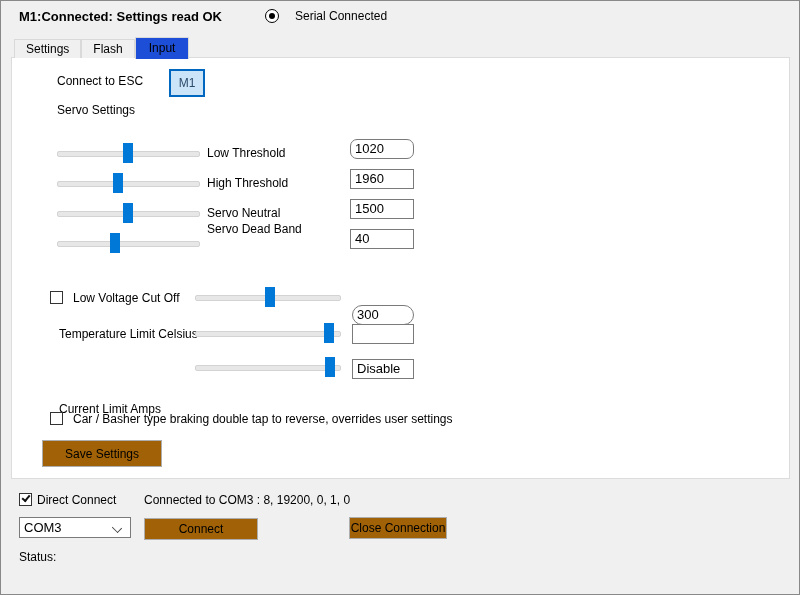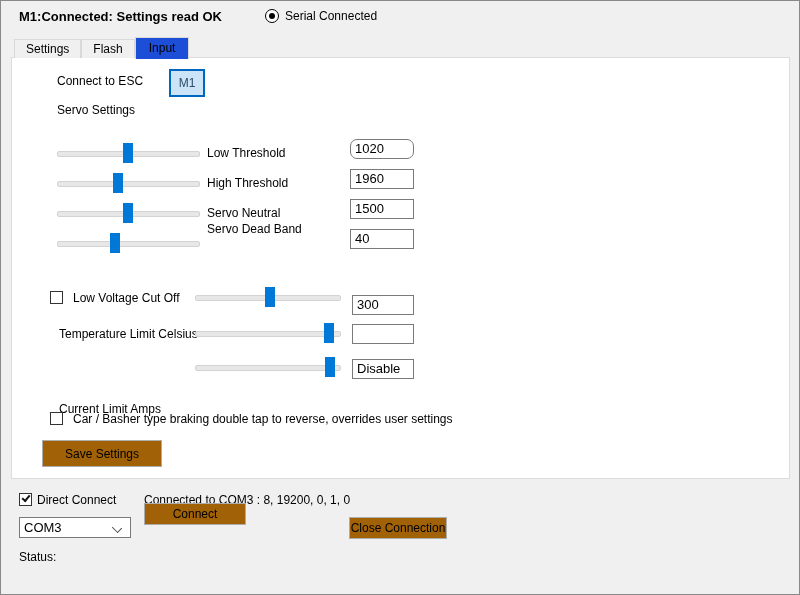--- a/index.html
+++ b/index.html
@@ -9,21 +9,21 @@
     font-size:12px;color:#000;
     background:#fff;
   }
   .window{
     position:relative;width:798px;height:593px;
     background:#f0f0f0;border:1px solid #898989;
     overflow:hidden;
   }
   
   .header-title{position:absolute;left:18px;top:8px;font-weight:bold;font-size:13px;}
-  .serial-radio{position:absolute;left:264px;top:8px;display:flex;align-items:center;gap:6px;}
+  .serial-radio{position:absolute;left:264px;top:8px;display:flex;align-items:center;gap:16px;}
   .radio{
     width:12px;height:12px;border-radius:50%;
     border:1px solid #000;background:#fff;position:relative;display:inline-block;
   }
   .radio.checked::after{
     content:"";position:absolute;left:3px;top:3px;width:6px;height:6px;
     border-radius:50%;background:#000;
   }
   
   .tabs{position:absolute;left:13px;top:36px;display:flex;align-items:flex-end;height:21px;z-index:3;}
@@ -138,21 +138,21 @@
       <div class="thumb" style="left: calc(40.4% - 5px);"></div>
     </div>
     <div class="plabel" style="left:195px;top:164px;">Servo Dead Band</div>
     <input class="tbox" style="left: 338px; top: 171px; width: 58px;" value="40">
 
     <div class="cbox" style="left:38px;top:233px;"></div>
     <div class="plabel" style="left:61px;top:233px;">Low Voltage Cut Off</div>
     <div class="track" style="left:183px;top:237px;width:144px;">
       <div class="thumb" style="left: calc(51.4% - 5px);"></div>
     </div>
-    <input class="tbox" style="left: 340px; top: 237px; width: 56px;" value="300">
+    <input class="tbox" style="left: 340px; top: 247px; width: 56px; border-radius: 10px;" value="300">
 
     <div class="plabel" style="left:47px;top:269px;">Temperature Limit Celsius</div>
     <div class="track" style="left:183px;top:273px;width:144px;">
       <div class="thumb" style="left: calc(92.4% - 5px);"></div>
     </div>
     <input class="tbox" style="left: 340px; top: 266px; width: 56px;" value="">
 
     <div class="plabel" style="left:47px;top:303px;margin-top:41px;">Current Limit Amps</div>
     <div class="track" style="left:183px;top:307px;width:144px;">
       <div class="thumb" style="left: calc(93% - 5px);"></div>
@@ -167,17 +167,17 @@
 
   <div class="cbox checked" style="left:18px;top:492px;"></div>
   <div class="footer-text" style="left:36px;top:492px;">Direct Connect</div>
   <div class="footer-text" style="left:143px;top:492px;">Connected to COM3 : 8, 19200, 0, 1, 0</div>
 
   <div class="combo">
     <span>COM3</span>
     <span class="chev"></span>
   </div>
 
-  <div class="btn" style="left:143px;top:502px;width:102px;height:22px;">Connect</div>
+  <div class="btn" style="left:143px;top:517px;width:114px;height:22px;">Connect</div>
   <div class="btn" style="left:348px;top:516px;width:98px;height:22px;">Close Connection</div>
 
   <div class="footer-text" style="left:18px;top:549px;">Status:</div>
 </div>
 
 </body></html>

